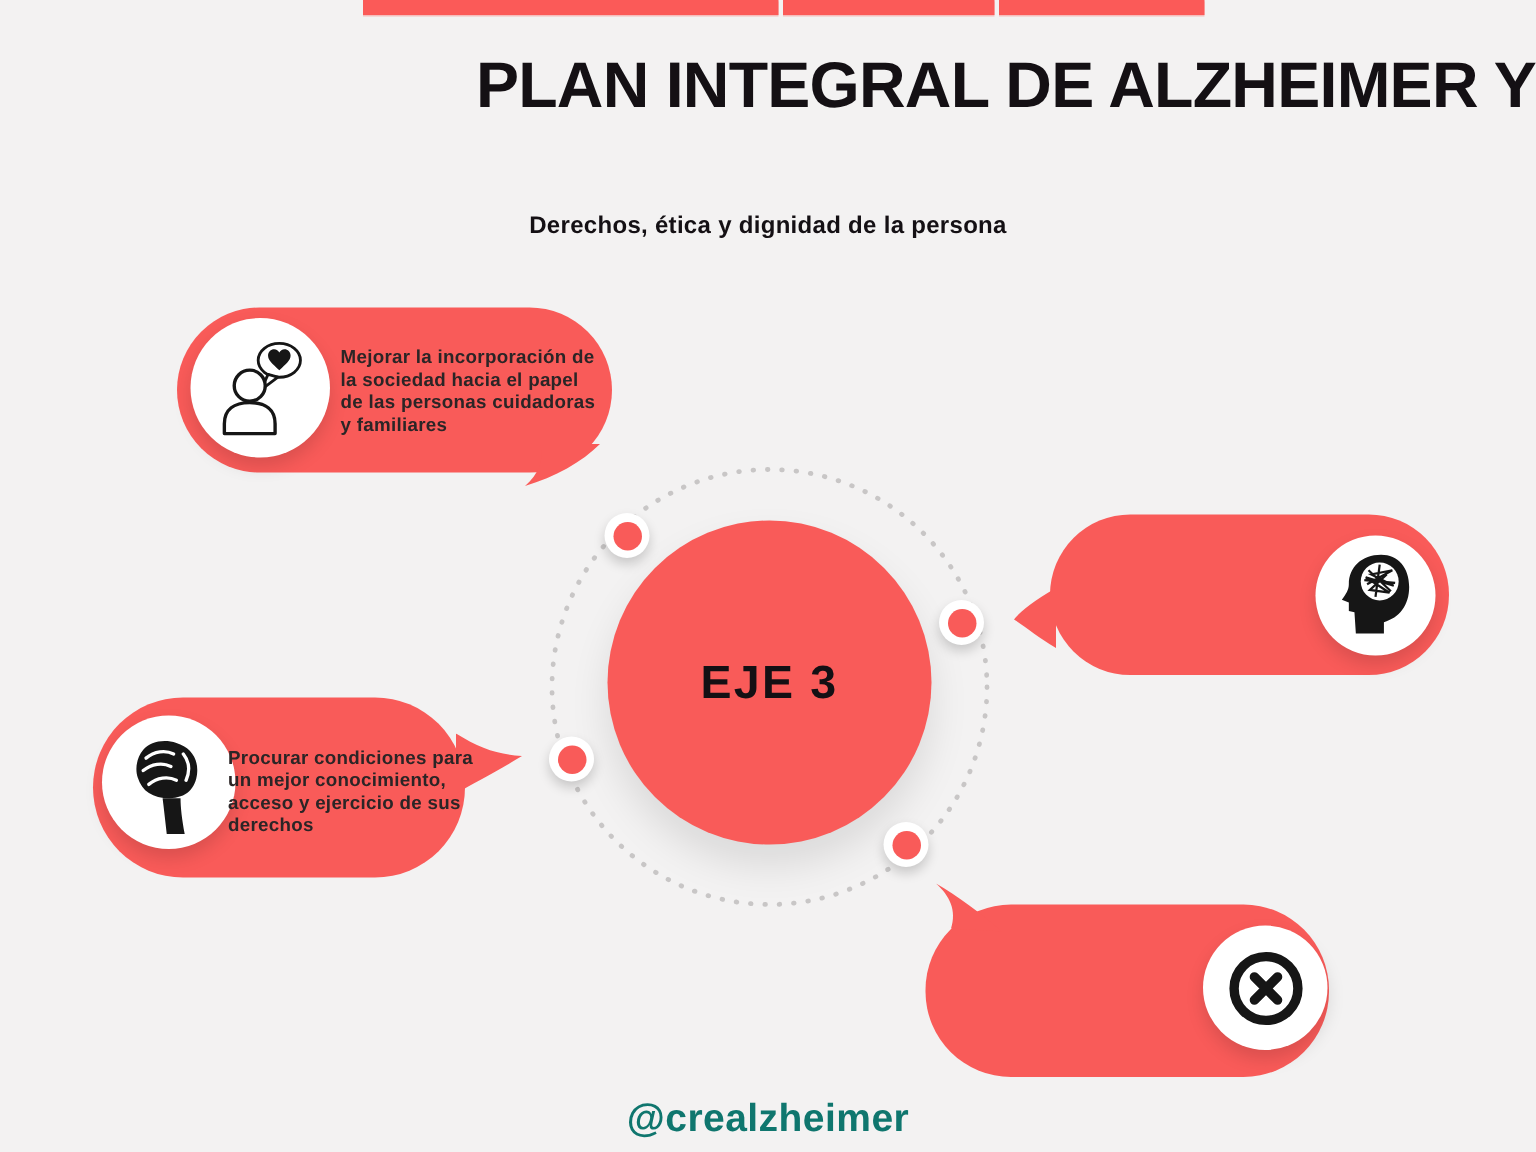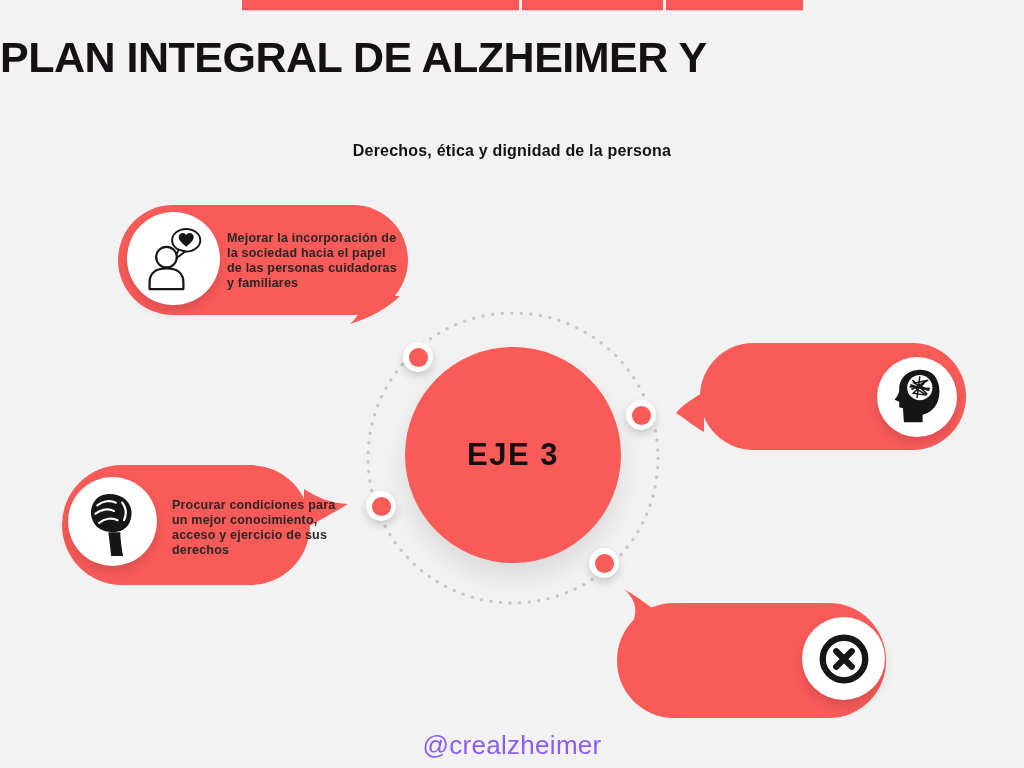--- a/index.html
+++ b/index.html
@@ -8,21 +8,21 @@
     position:relative;width:1024px;height:768px;overflow:hidden;
     background:#f3f2f2;
   }
   
   .topbar{position:absolute;top:0;left:242px;width:561px;height:10px;display:flex;gap:3px;}
   .topbar .seg{background:#fb5a58;height:100%;box-shadow:0 1px 0 rgba(249,91,89,.35);}
   .seg1{width:277px;} .seg2{width:141px;} .seg3{width:137px;}
 
   
   .title{
-    position:absolute;top:33px;left:0;width:1024px;text-align:left;
+    position:absolute;top:33px;left:0;width:1024px;text-align:right;
     font-size:43px;line-height:48px;font-weight:900;color:#141014;
     letter-spacing:-.5px;
   }
   .subtitle{
     position:absolute;top:142px;left:0;width:1024px;text-align:center;
     font-size:16px;font-weight:700;color:#141014;letter-spacing:.2px;
   }
 
   
   .orbit{position:absolute;left:364px;top:309px;width:298px;height:298px;}
@@ -50,30 +50,30 @@
   .b1-body{left:118px;top:205px;width:290px;height:110px;border-radius:58px;}
   .b1-circle{left:127px;top:212px;width:93px;height:93px;}
   .b1-text{left:227px;top:231px;width:176px;}
 
   .b2-body{left:700px;top:343px;width:266px;height:107px;border-radius:54px;}
   .b2-circle{left:877px;top:357px;width:80px;height:80px;}
   .b2-text{left:723px;top:362px;width:178px;}
 
   .b3-body{left:62px;top:465px;width:248px;height:120px;border-radius:60px;}
   .b3-circle{left:68px;top:477px;width:89px;height:89px;}
-  .b3-text{left:172px;top:498px;width:180px;}
+  .b3-text{left:152px;top:498px;width:180px;}
 
   .b4-body{left:617px;top:603px;width:269px;height:115px;border-radius:57px;}
   .b4-circle{left:802px;top:617px;width:83px;height:83px;}
   .b4-text{left:643px;top:626px;width:182px;}
 
   
   .footer{
     position:absolute;top:730px;left:0;width:1024px;text-align:center;
-    font-size:26px;font-weight:400;color:#8b5cf6;letter-spacing:.3px;
+    font-size:26px;font-weight:700;color:#0f766e;letter-spacing:.3px;
   }
 </style>
 </head>
 <body>
 
 <div class="canvas">
 
   <div class="topbar">
     <div class="seg seg1"></div>
     <div class="seg seg2"></div>

